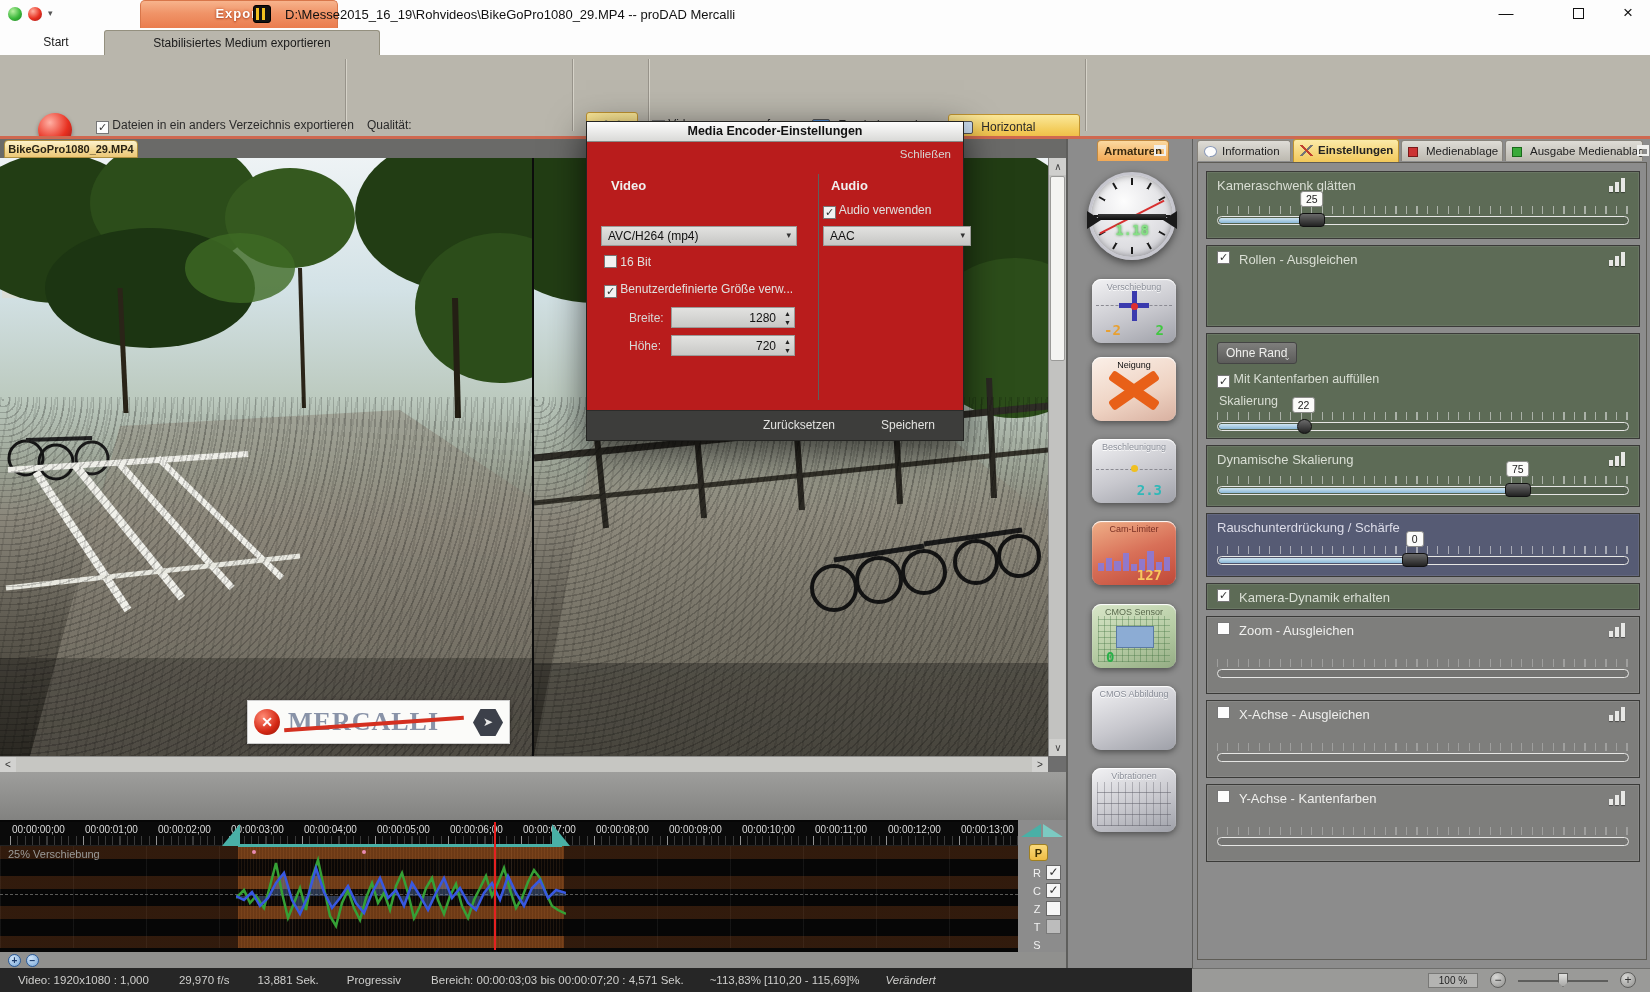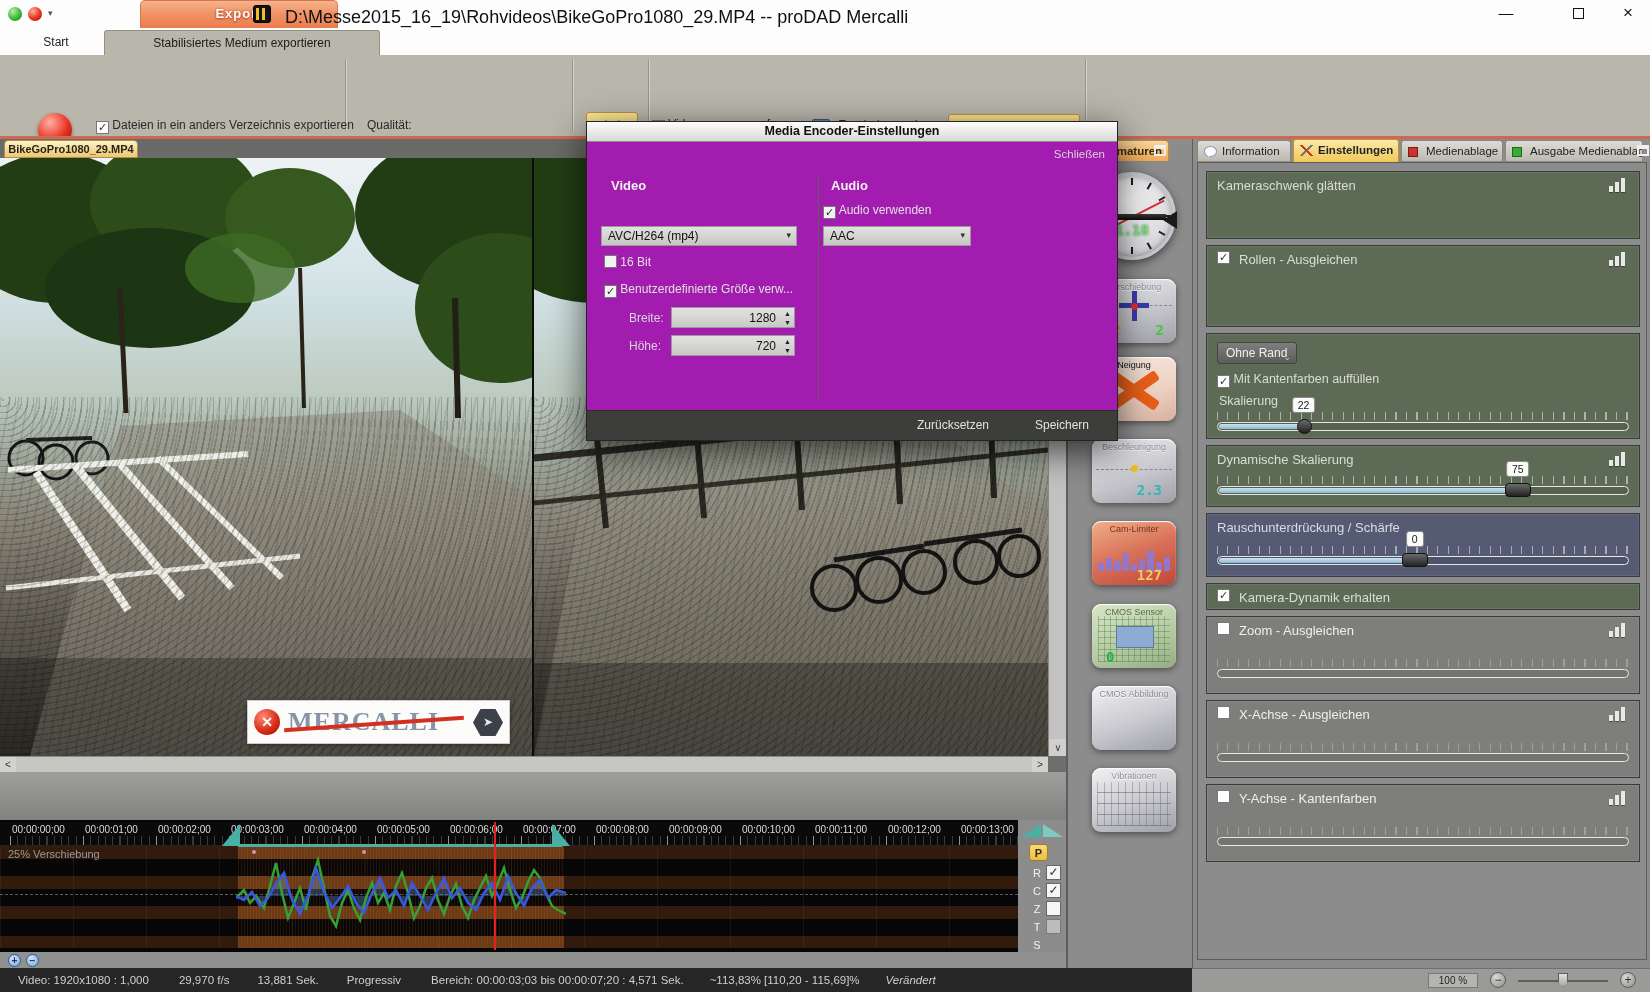--- a/index.html
+++ b/index.html
@@ -13,21 +13,21 @@
   .orb.green{left:8px;background:radial-gradient(circle at 35% 30%,#b8f0a0,#3cb83c 55%,#1a7a1a);}
   .orb.red{left:28px;background:radial-gradient(circle at 35% 30%,#ffb0a0,#e83020 55%,#991414);}
   .qa-caret{position:absolute;left:48px;top:8px;font-size:9px;color:#555;}
   .export-grouptab{position:absolute;left:140px;top:0;width:198px;height:28px;border-radius:5px 5px 0 0;
     background:linear-gradient(180deg,#f7b38c 0%,#f09468 45%,#ea7c4e 100%);border:1px solid #d8764a;border-bottom:none;
     color:#fff;font-weight:bold;font-size:13px;text-align:center;line-height:26px;letter-spacing:1px;
     text-shadow:0 1px 2px #b04a28,0 0 3px #c85a30;}
   .app-ico{position:absolute;left:253px;top:5px;width:18px;height:18px;border-radius:3px;background:#111;
     border:1px solid #000;overflow:hidden;}
   .app-ico i{position:absolute;inset:2px;background:repeating-linear-gradient(90deg,#f0c020 0 3px,#111 3px 6px);}
-  .win-title{position:absolute;left:285px;top:7px;font-size:18px;color:#111;white-space:nowrap;}
+  .win-title{position:absolute;left:285px;top:7px;font-size:13px;color:#111;white-space:nowrap;}
   .winbtn{position:absolute;top:0;height:28px;text-align:center;color:#111;cursor:default;font-size:15px;line-height:26px;}
   .winbtn.min{left:1486px;width:40px;}
   .winbtn.max{left:1558px;width:40px;}
   .maxbox{display:inline-block;width:11px;height:11px;border:1.5px solid #111;margin-top:8px;}
   .winbtn.close{left:1606px;width:44px;font-size:17px;}
 
   
   .tabrow{position:absolute;left:0;top:28px;width:1650px;height:27px;background:#fdfdfd;}
   .rtab{position:absolute;top:2px;height:25px;line-height:24px;text-align:center;font-size:12px;color:#1a1a1a;}
   .rtab.start{left:12px;width:88px;}
@@ -101,21 +101,21 @@
   .wm .oslash{position:absolute;left:6px;top:8px;width:26px;height:26px;border-radius:50%;
     background:radial-gradient(circle at 35% 30%,#ff8a74,#d42814 60%,#8e1408);color:#fff;font-size:14px;font-weight:bold;
     text-align:center;line-height:26px;}
   .wm .wtxt{position:absolute;left:40px;top:6px;font-size:26px;font-weight:bold;letter-spacing:1px;color:#8993a8;
     font-family:"Liberation Serif",serif;}
   .wm .strike{position:absolute;left:36px;top:21px;width:180px;height:4px;background:#d43020;transform:rotate(-4deg);}
   .wm .hex{position:absolute;right:6px;top:8px;width:30px;height:27px;background:#3c404a;
     clip-path:polygon(25% 0,75% 0,100% 50%,75% 100%,25% 100%,0 50%);color:#e8e8e8;font-size:12px;text-align:center;line-height:27px;}
 
   
-  .dialog{position:absolute;left:586px;top:121px;width:532px;height:320px;background:#a21caf;border:1px solid #242422;
+  .dialog{position:absolute;left:586px;top:121px;width:378px;height:320px;background:#b91c1c;border:1px solid #242422;
     box-shadow:0 10px 34px rgba(0,0,0,.65);z-index:60;color:#e4e4e2;}
   .dlg-title{position:absolute;left:0;top:0;width:100%;height:20px;background:linear-gradient(180deg,#fdfdfd,#d9d9d7);
     border-bottom:1px solid #8a8a88;color:#111;font-weight:bold;font-size:12.5px;text-align:center;line-height:19px;}
   .dlg-close{position:absolute;right:12px;top:26px;font-size:11.5px;color:#d6d6d4;}
   .dlg-sec{position:absolute;font-weight:bold;font-size:13px;color:#f0f0ee;}
   .dlg-combo{position:absolute;height:20px;background:linear-gradient(#e2e2e0,#c6c6c4);border:1px solid #9a9a98;color:#111;font-size:12px;}
   .dlg-combo .ctext{position:absolute;left:6px;top:2px;}
   .dlg-combo .caret{position:absolute;right:5px;top:3px;font-size:9px;color:#333;}
   .dlg-cbrow{position:absolute;font-size:12px;color:#e0e0de;}
   .dlg-lab{position:absolute;font-size:12px;color:#d8d8d6;}
@@ -659,20 +659,28 @@
 
     <div class="set-inner">
 
       <div class="card green" style="top:8px;height:68px;">
         <div class="clab">Kameraschwenk glätten</div>
         <div class="charticon">
             <i></i>
             <i></i>
             <i></i>
           </div>
+        <div class="slider" style="top:34px;">
+          <div class="bubble" style="left:23%;"><span>25</span></div>
+          <div class="ticks"></div>
+          <div class="track">
+              <div class="fill" style="width:23%;"></div>
+            </div>
+          <div class="handle" style="left:23%;"></div>
+        </div>
       </div>
 
       <div class="card green" style="top:82px;height:82px;">
         <span class="cbx ccb">✓</span>
         <div class="clab">Rollen - Ausgleichen</div>
         <div class="charticon">
             <i></i>
             <i></i>
             <i></i>
           </div>

